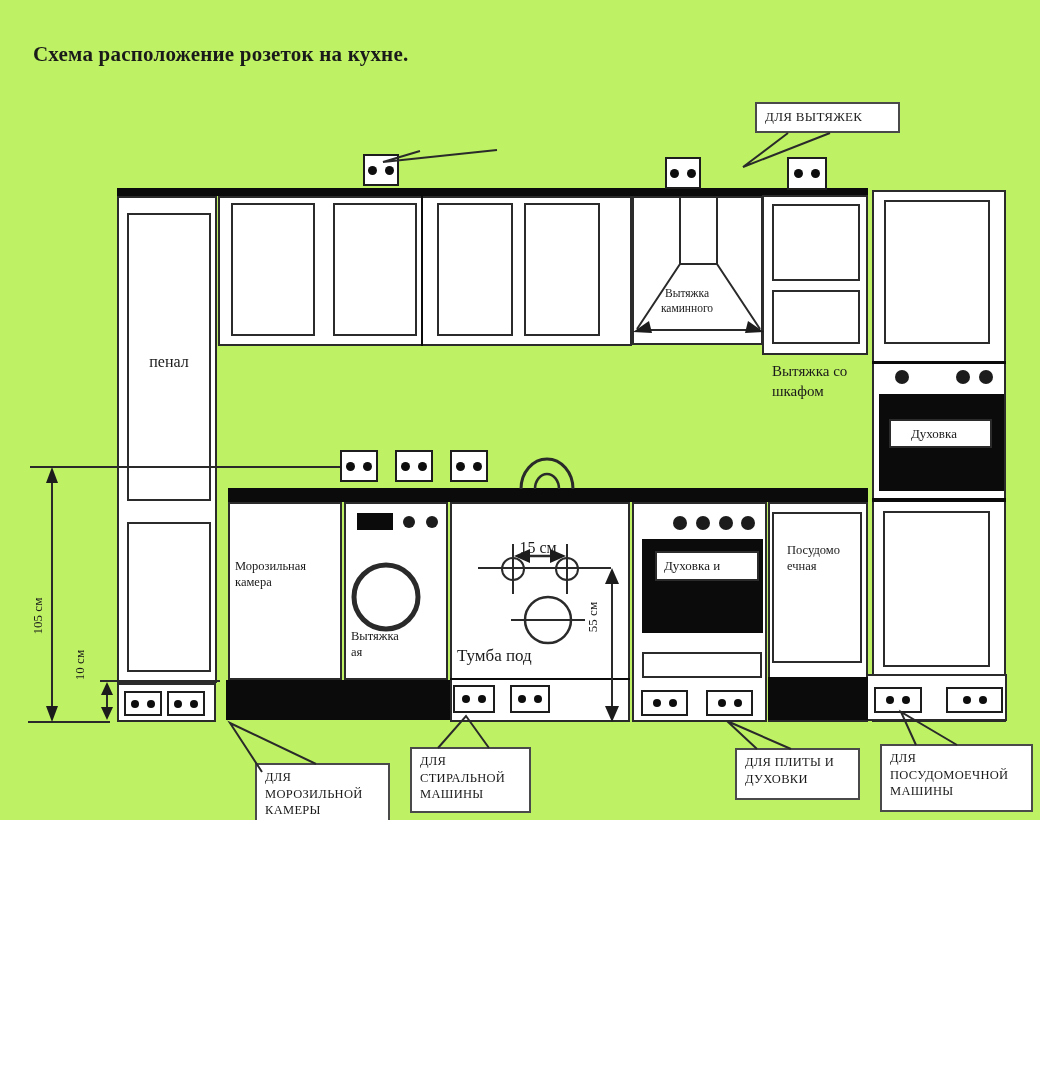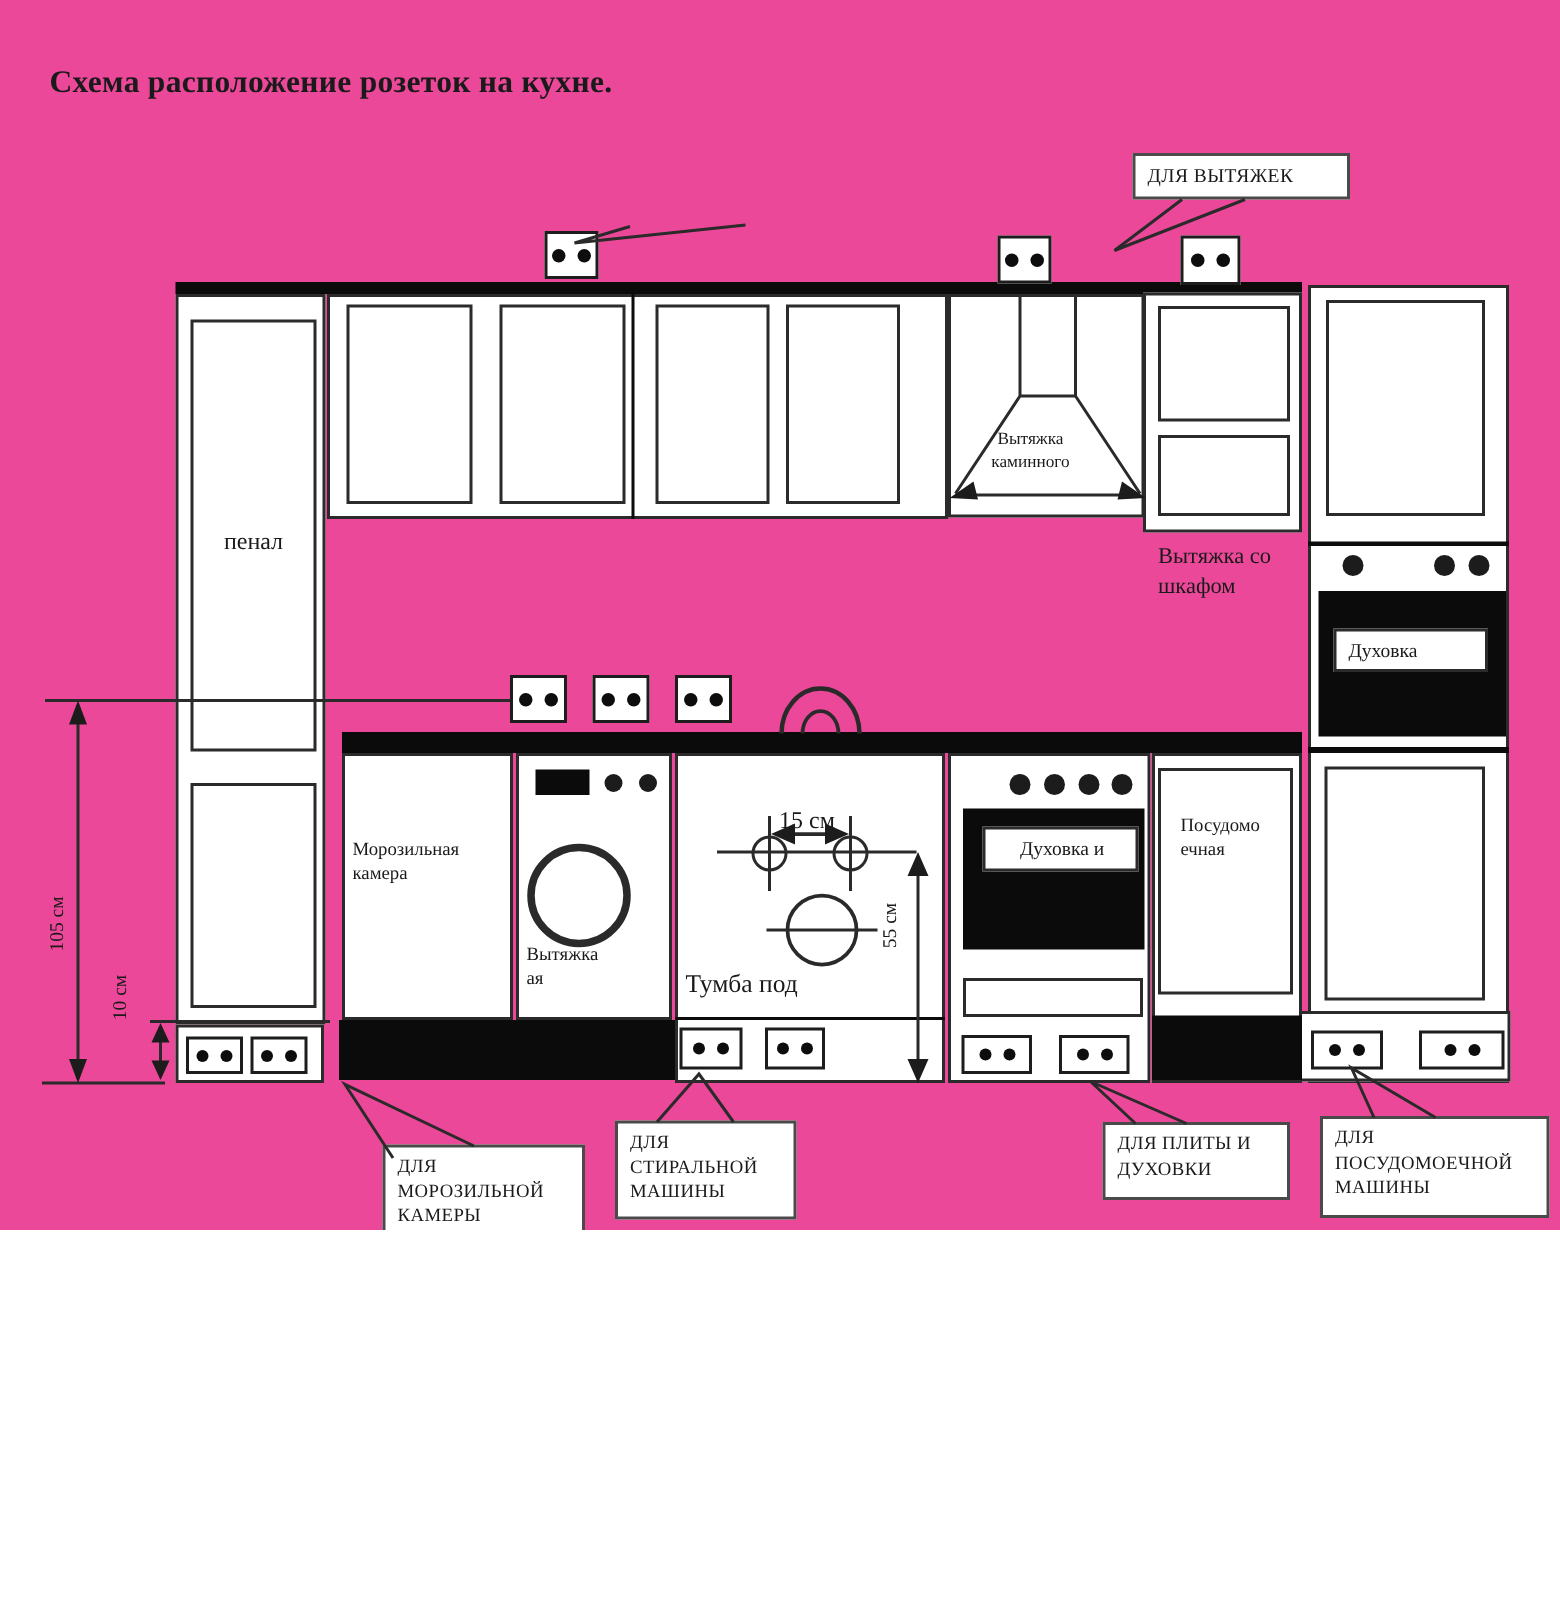--- a/index.html
+++ b/index.html
@@ -1,16 +1,16 @@
 <!DOCTYPE html>
 <html><head>
 <meta charset="utf-8">
 <style>
   html,body{margin:0;padding:0;background:#ffffff;}
-  .canvas{position:relative;width:1040px;height:820px;background:#ec4899;overflow:hidden;
+  .canvas{position:relative;width:1040px;height:820px;background:#bef264;overflow:hidden;
           font-family:"Liberation Serif", serif;color:#1a1a1a;}
   .title{position:absolute;font-size:21px;font-weight:bold;letter-spacing:.2px;margin:0;}
   .frame{position:absolute;background:#fff;border:2px solid #2b2b2b;box-sizing:border-box;}
   .black{position:absolute;background:#0b0b0b;}
   .outlet{position:absolute;background:#fff;border:2px solid #1d1d1d;box-sizing:border-box;
           display:flex;align-items:center;justify-content:center;gap:8px;z-index:3;}
   .outlet::before,.outlet::after{content:"";width:9px;height:9px;background:#0d0d0d;border-radius:50%;}
   .outlet.sm::before,.outlet.sm::after{width:8px;height:8px;}
   .lbl{position:absolute;font-size:12.5px;line-height:1.3;z-index:4;}
   .vtext{position:absolute;width:80px;text-align:center;font-size:13px;
@@ -61,21 +61,21 @@
   <div class="lbl" style="left:772px;top:362px;width:100px;font-size:15px;">
     <span class="ln">Вытяжка со</span>
     <span class="ln">шкафом</span>
   </div>
 
   <div class="frame" style="left:872px;top:190px;width:134px;height:532px;"></div>
   <div class="frame" style="left:884px;top:200px;width:106px;height:144px;"></div>
   <div class="black" style="left:872px;top:361px;width:134px;height:3px;"></div>
   <div class="black" style="left:879px;top:394px;width:125px;height:97px;"></div>
   <div class="frame" style="left:889px;top:419px;width:103px;height:29px;z-index:3;">
-    <span class="ln" style="padding-left:8px;font-size:13px;line-height:25px;">Духовка</span>
+    <span class="ln" style="padding-left:20px;font-size:13px;line-height:25px;">Духовка</span>
   </div>
   <div class="black" style="left:872px;top:498px;width:134px;height:4px;"></div>
   <div class="frame" style="left:883px;top:511px;width:107px;height:156px;"></div>
   <div class="frame" style="left:866px;top:674px;width:141px;height:47px;"></div>
 
   <div class="black" style="left:228px;top:488px;width:640px;height:14px;"></div>
 
   <div class="frame" style="left:228px;top:502px;width:114px;height:178px;"></div>
   <div class="lbl" style="left:235px;top:558px;width:105px;">
     <span class="ln">Морозильная</span>
@@ -95,21 +95,21 @@
       <span class="ln">Тумба под</span>
     </div>
   <div class="lbl ctr" style="left:503px;top:538px;width:70px;font-size:16px;">
       <span class="ln">15 см</span>
     </div>
   <div class="vtext" style="left:553px;top:609px;">55 см</div>
 
   <div class="frame" style="left:632px;top:502px;width:135px;height:220px;"></div>
   <div class="black" style="left:642px;top:539px;width:121px;height:94px;"></div>
   <div class="frame" style="left:655px;top:551px;width:104px;height:30px;z-index:3;">
-    <span class="ln" style="padding-left:23px;font-size:13px;line-height:26px;">Духовка и</span>
+    <span class="ln" style="padding-left:7px;font-size:13px;line-height:26px;">Духовка и</span>
   </div>
   <div class="frame" style="left:642px;top:652px;width:120px;height:26px;"></div>
 
   <div class="frame" style="left:768px;top:502px;width:100px;height:220px;"></div>
   <div class="frame" style="left:772px;top:512px;width:90px;height:151px;"></div>
   <div class="lbl" style="left:787px;top:542px;width:80px;">
     <span class="ln">Посудомо</span>
     <span class="ln">ечная</span>
   </div>
   <div class="black" style="left:768px;top:677px;width:100px;height:43px;"></div>

